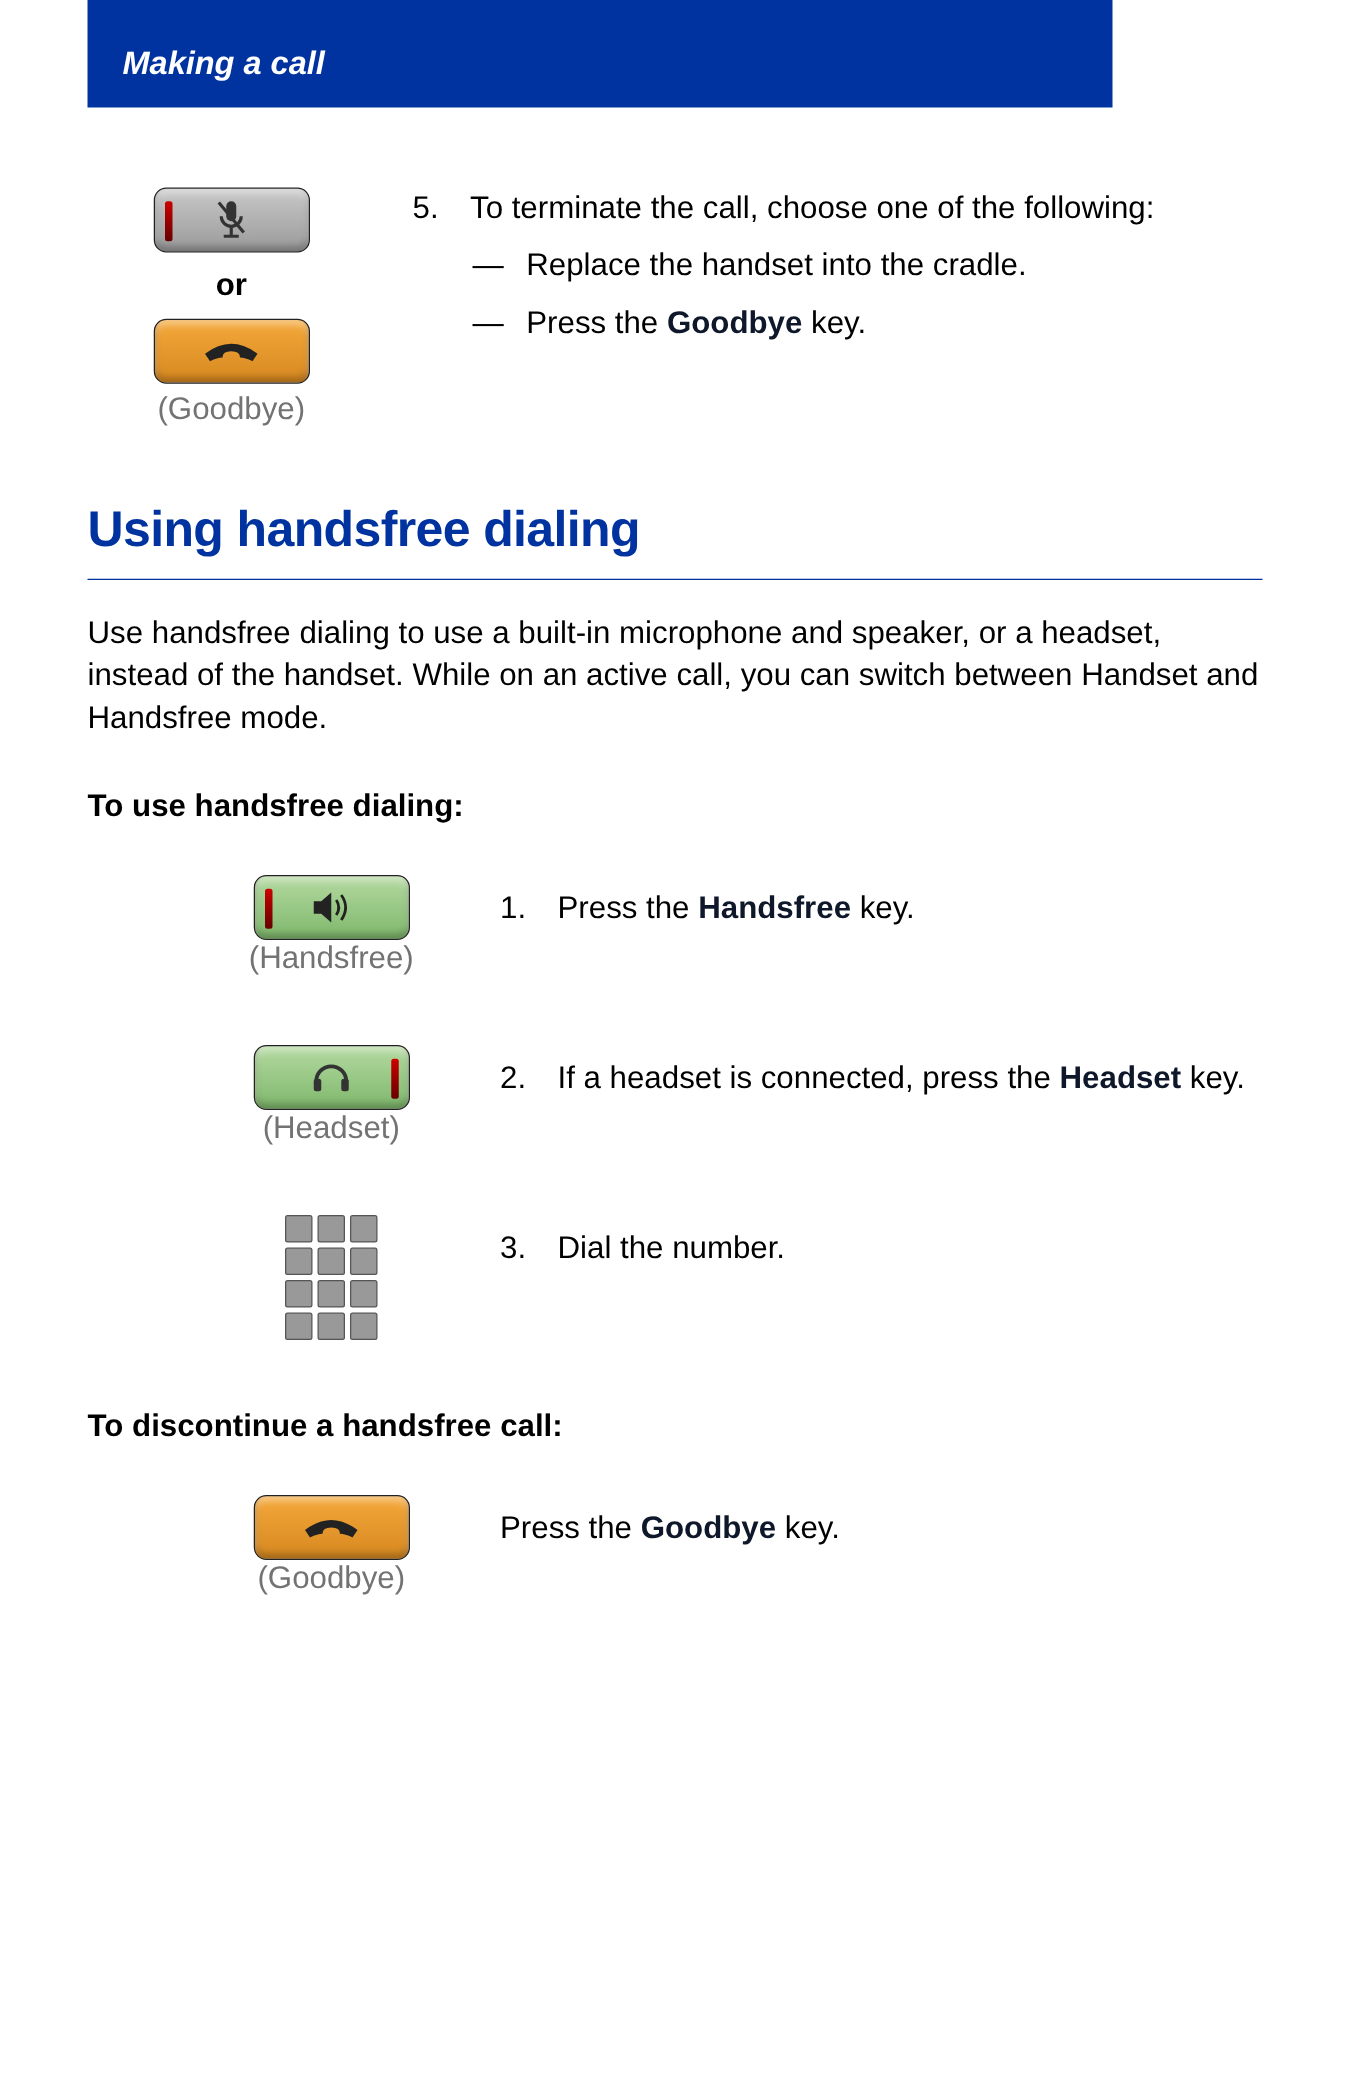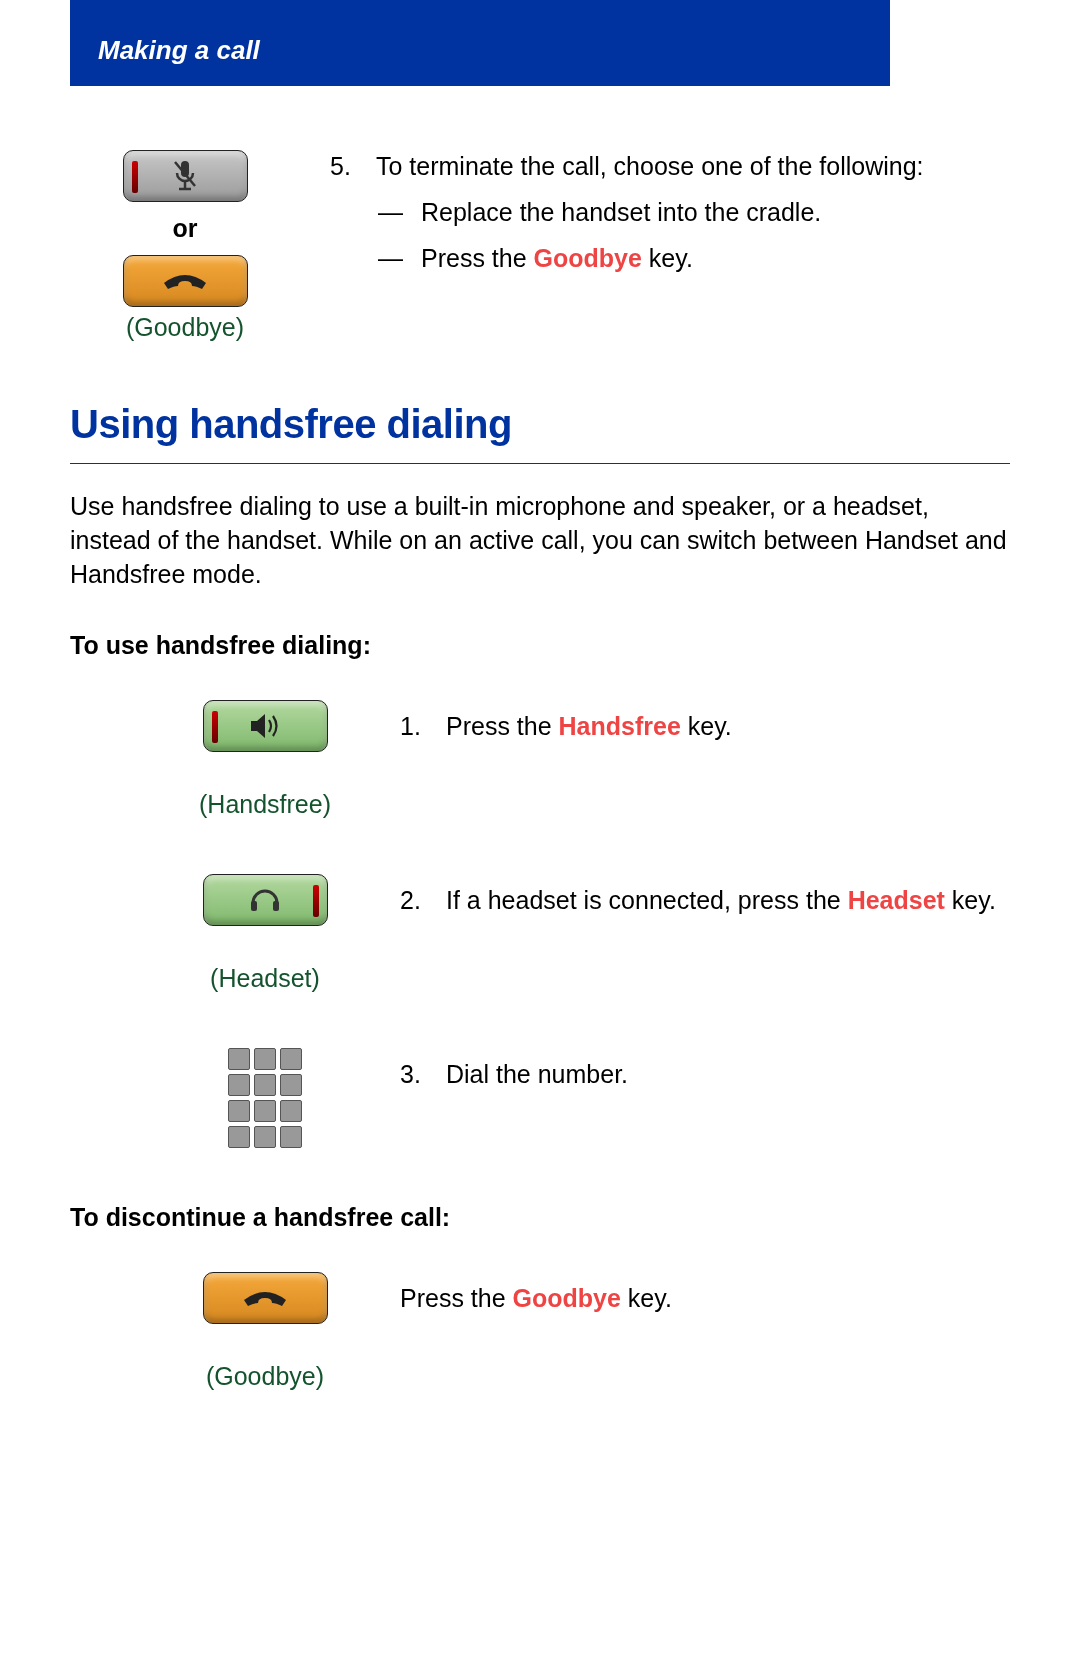--- a/index.html
+++ b/index.html
@@ -87,41 +87,41 @@
     background: linear-gradient(#c00, #600);
     border-radius: 2px;
   }
   .or-text {
     font-weight: bold;
     font-size: 25px;
     margin: 6px 0;
   }
   .icon-label {
     font-size: 25px;
-    color: #14532d;
+    color: #737373;
   }
   .text-col {
     flex: 1;
     font-size: 25px;
     line-height: 1.35;
     padding-top: 10px;
   }
   .num-item {
     display: flex;
     gap: 18px;
     margin-bottom: 6px;
   }
   .num-item .n { min-width: 28px; }
   .dash-item {
     display: flex;
     gap: 18px;
     padding-left: 48px;
     margin-top: 12px;
   }
-  .key-em { color: #ef4444; font-weight: bold; }
+  .key-em { color: #0f172a; font-weight: bold; }
   .section-heading {
     color: #0033A0;
     font-weight: 900;
     font-size: 40px;
     font-family: "Arial Black", Arial, sans-serif;
     border-bottom: 1.5px solid #0033A0;
     padding-bottom: 16px;
     margin: 40px 0 26px 0;
     letter-spacing: -0.5px;
   }
@@ -142,21 +142,20 @@
     align-items: flex-start;
   }
   .step-row .icon-col2 {
     width: 300px;
     text-align: center;
     flex-shrink: 0;
     display: flex;
     flex-direction: column;
     align-items: center;
     padding-left: 90px;
-    gap: 38px;
   }
   .keypad {
     display: grid;
     grid-template-columns: repeat(3, 22px);
     grid-template-rows: repeat(4, 22px);
     gap: 4px;
   }
   .keypad div {
     background: #999;
     border: 1px solid #555;

